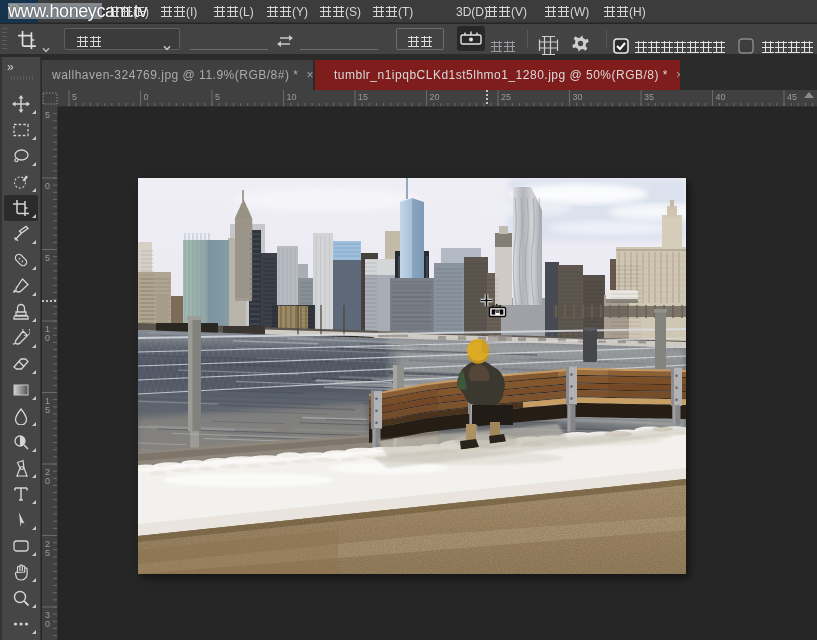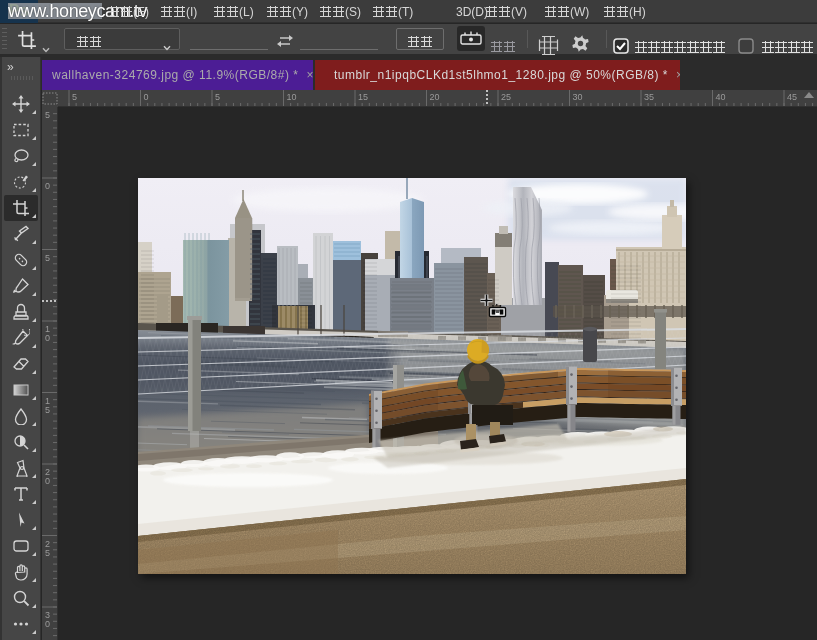--- a/index.html
+++ b/index.html
@@ -21,21 +21,21 @@
 #pslogo{position:absolute;left:0;top:0;width:38px;height:23px;background:#16334d;color:#bef264;font-size:16px;font-weight:bold;text-align:center;line-height:22px;letter-spacing:.5px}
 #wm{position:absolute;left:8px;top:3px;width:94px;height:16px;background:rgba(142,148,156,.88);color:#fff;font-size:18px;line-height:16px;text-align:center;letter-spacing:-.4px;text-shadow:0 0 2px rgba(40,40,40,.8)}
 #opts{position:absolute;left:0;top:24px;width:817px;height:33px;background:#434343;border-bottom:3px solid #2b2b2b}
 #optgrip{position:absolute;left:2px;top:4px;width:5px;height:24px;background:repeating-linear-gradient(180deg,#5e5e5e 0 1.5px,transparent 1.5px 4px)}
 #ratio{position:absolute;left:64px;top:4px;width:116px;height:22px;background:#3b3b3b;border:1px solid #5e5e5e;border-radius:2px;padding:4px 0 0 11px}
 .uline{position:absolute;top:25px;height:1px;background:#6e6e6e}
 #clearbtn{position:absolute;left:396px;top:4px;width:48px;height:22px;border:1px solid #6e6e6e;border-radius:2px;color:#dadada;text-align:center;padding-top:4px}
 #straight{position:absolute;left:457px;top:2px;width:28px;height:25px;background:#282828;border-radius:3px;text-align:center;padding-top:4px}
 .vsep{position:absolute;top:6px;width:1px;height:18px;background:#585858}
 #tabrow{position:absolute;left:0;top:57px;width:817px;height:33px;background:#2b2b2b}
-#tab1{position:absolute;left:42px;top:3px;width:272px;height:30px;background:#4c1d95;color:#ababab;font-size:12px;letter-spacing:.5px;line-height:30px;padding-left:10px;white-space:nowrap;border-right:1px solid #2b2b2b;overflow:hidden}
+#tab1{position:absolute;left:42px;top:3px;width:272px;height:30px;background:#404040;color:#ababab;font-size:12px;letter-spacing:.5px;line-height:30px;padding-left:10px;white-space:nowrap;border-right:1px solid #2b2b2b;overflow:hidden}
 #tab2{position:absolute;left:315px;top:3px;width:365px;height:30px;background:#7f1d1d;color:#d9d9d9;font-size:12px;letter-spacing:.5px;line-height:30px;padding-left:19px;white-space:nowrap;overflow:hidden}
 .tx{margin-left:8px;font-size:12px;color:#9f9f9f}
 #toolbar{position:absolute;left:0;top:57px;width:41px;height:583px;background:#464646;border-right:1px solid #333;border-left:2px solid #333;padding-top:34px}
 .tool{position:relative;width:34px;height:26px;margin:0 auto;text-align:center;padding-top:4px}
 
 .tool b{position:absolute;right:2px;bottom:3px;width:0;height:0;border-left:4px solid transparent;border-bottom:4px solid #c9c9c9}
 #canvas{position:absolute;left:58px;top:107px;width:759px;height:533px;background:#262626}
 #photo{position:absolute;left:80px;top:71px;box-shadow:3px 4px 8px rgba(0,0,0,.5)}
 #scrollup{position:absolute;right:3px;top:92px;width:0;height:0;border-left:5px solid transparent;border-right:5px solid transparent;border-bottom:6px solid #8a8a8a}
 </style></head><body>

